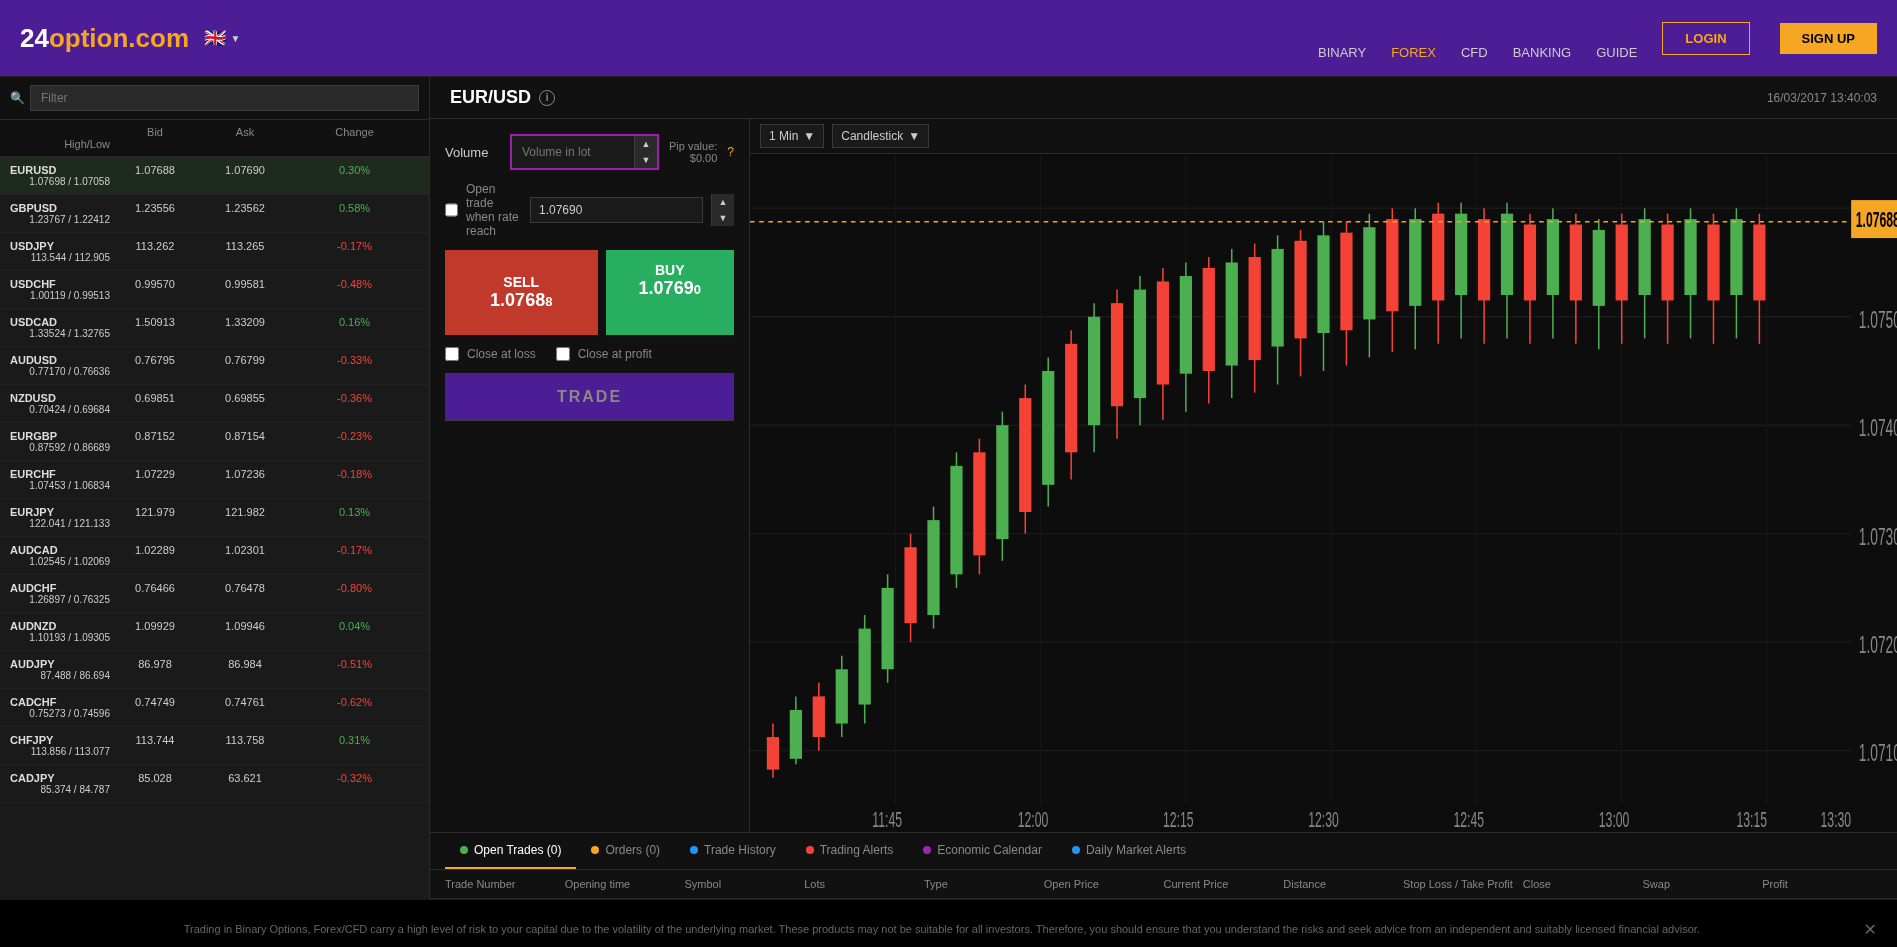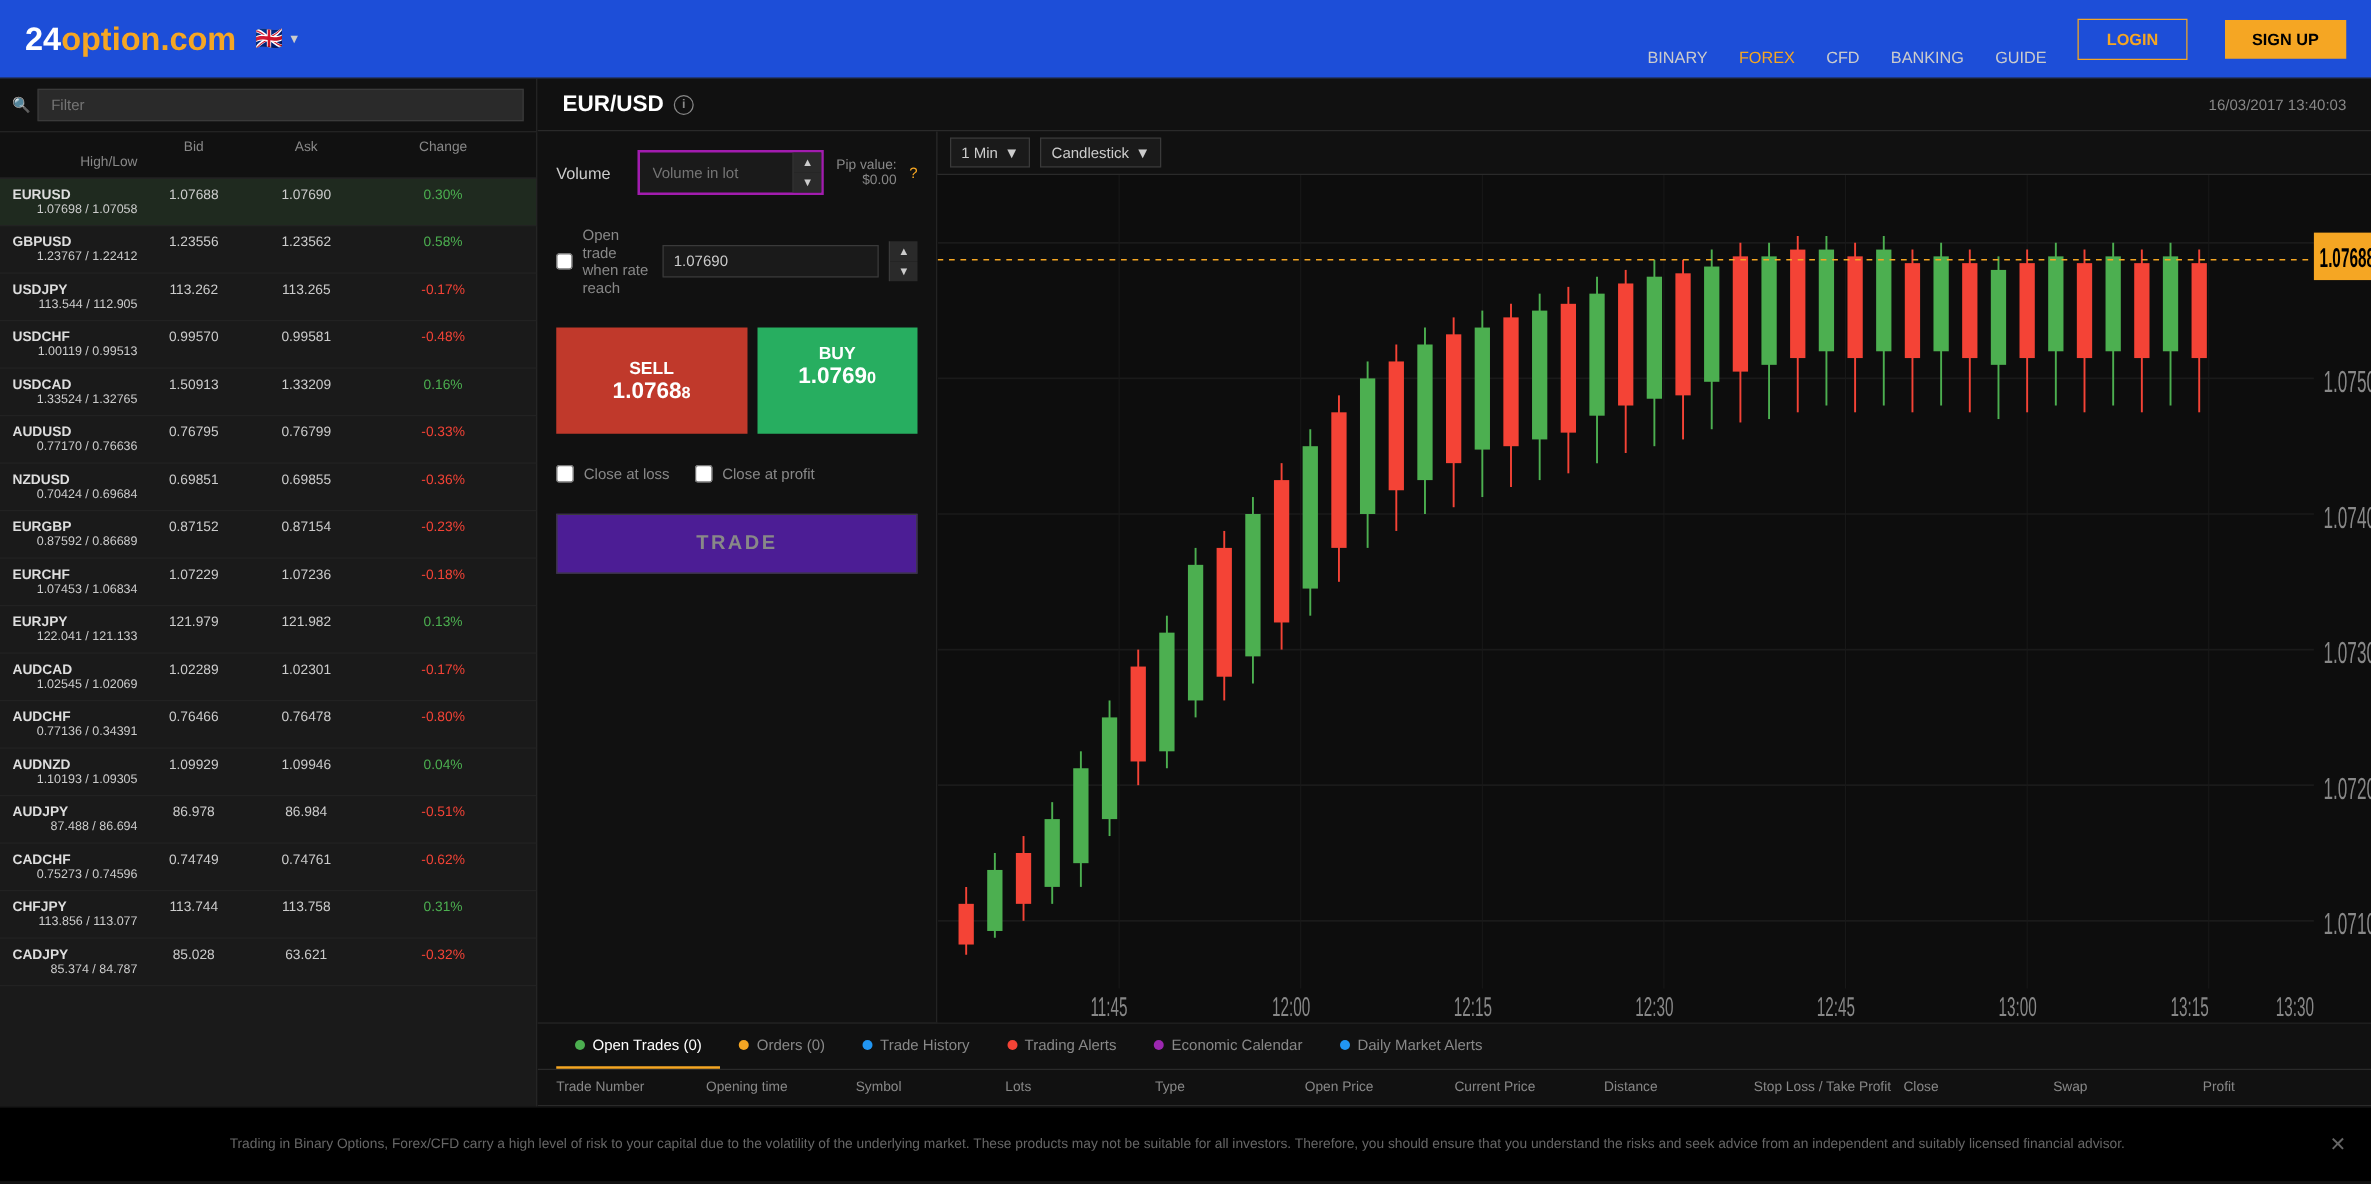--- a/index.html
+++ b/index.html
@@ -1,19 +1,19 @@
 <!DOCTYPE html>
 <html><head>
   <meta charset="utf-8">
   <style>
     * { margin: 0; padding: 0; box-sizing: border-box; }
     body { background: #111; color: #ccc; font-family: Arial, sans-serif; font-size: 12px; overflow-x: hidden; }
 
     
-    .header { background: #1d4ed8; height: 63px; display: flex; align-items: center; padding: 0 20px; border-bottom: 1px solid #222; }
+    .header { background: #4c1d95; height: 77px; display: flex; align-items: center; padding: 0 20px; border-bottom: 1px solid #222; }
     .logo { color: #f5a623; font-size: 26px; font-weight: bold; margin-right: 15px; }
     .logo span { color: #fff; }
     .flag-wrapper { display: flex; align-items: center; gap: 4px; cursor: pointer; }
     .flag { font-size: 18px; }
     .chevron { color: #ccc; font-size: 10px; }
     .nav { margin-left: auto; display: flex; align-items: center; gap: 25px; }
     .nav-item { color: #ccc; text-decoration: none; font-size: 13px; cursor: pointer; margin-top: 29px; }
     .nav-item.active { color: #f5a623; }
     .btn-login { background: transparent; border: 1px solid #f5a623; color: #f5a623; padding: 8px 22px; cursor: pointer; font-size: 13px; font-weight: bold; }
     .btn-signup { background: #f5a623; border: none; color: #000; padding: 8px 22px; cursor: pointer; font-size: 13px; font-weight: bold; margin-left: 5px; }
@@ -42,21 +42,21 @@
     .pair-high-low { color: #ccc; font-size: 10px; text-align: right; }
 
     
     .trading-panel { flex: 1; display: flex; flex-direction: column; background: #111; overflow: hidden; }
     .panel-top { padding: 10px 20px; border-bottom: 1px solid #2a2a2a; display: flex; align-items: center; justify-content: space-between; }
     .instrument-name { color: #fff; font-size: 18px; font-weight: bold; display: flex; align-items: center; gap: 8px; }
     .info-icon { width: 16px; height: 16px; border-radius: 50%; border: 1px solid #888; display: inline-flex; align-items: center; justify-content: center; color: #888; font-size: 10px; cursor: pointer; }
     .timestamp { color: #888; font-size: 12px; }
 
     .trading-body { display: flex; flex: 1; overflow: hidden; }
-    .order-panel { width: 320px; min-width: 320px; padding: 15px; border-right: 1px solid #2a2a2a; display: flex; flex-direction: column; gap: 25px; }
+    .order-panel { width: 320px; min-width: 320px; padding: 15px; border-right: 1px solid #2a2a2a; display: flex; flex-direction: column; gap: 12px; }
 
     .volume-row { display: flex; align-items: center; gap: 10px; }
     .volume-label { color: #ccc; font-size: 13px; width: 55px; }
     .volume-input-wrap { flex: 1; display: flex; align-items: center; border: 2px solid #a21caf; background: #1a1a1a; }
     .volume-input { background: transparent; border: none; color: #ccc; padding: 6px 10px; flex: 1; font-size: 12px; width: 100%; }
     .pip-value { color: #888; font-size: 11px; display: flex; flex-direction: column; align-items: flex-end; }
     .pip-help { color: #f5a623; cursor: pointer; }
 
     .rate-row { display: flex; align-items: center; gap: 8px; }
     .rate-checkbox-wrap { display: flex; align-items: center; gap: 8px; }
@@ -217,21 +217,21 @@
     <span class="pair-bid">1.02289</span>
     <span class="pair-ask">1.02301</span>
     <span class="pair-change negative">-0.17%</span>
     <span class="pair-high-low">1.02545 / 1.02069</span>
   </div>
         <div class="pair-row">
     <span class="pair-name">AUDCHF</span>
     <span class="pair-bid">0.76466</span>
     <span class="pair-ask">0.76478</span>
     <span class="pair-change negative">-0.80%</span>
-    <span class="pair-high-low">0.77136 / 0.34391</span>
+    <span class="pair-high-low">1.26897 / 0.76325</span>
   </div>
         <div class="pair-row">
     <span class="pair-name">AUDNZD</span>
     <span class="pair-bid">1.09929</span>
     <span class="pair-ask">1.09946</span>
     <span class="pair-change positive">0.04%</span>
     <span class="pair-high-low">1.10193 / 1.09305</span>
   </div>
         <div class="pair-row">
     <span class="pair-name">AUDJPY</span>

